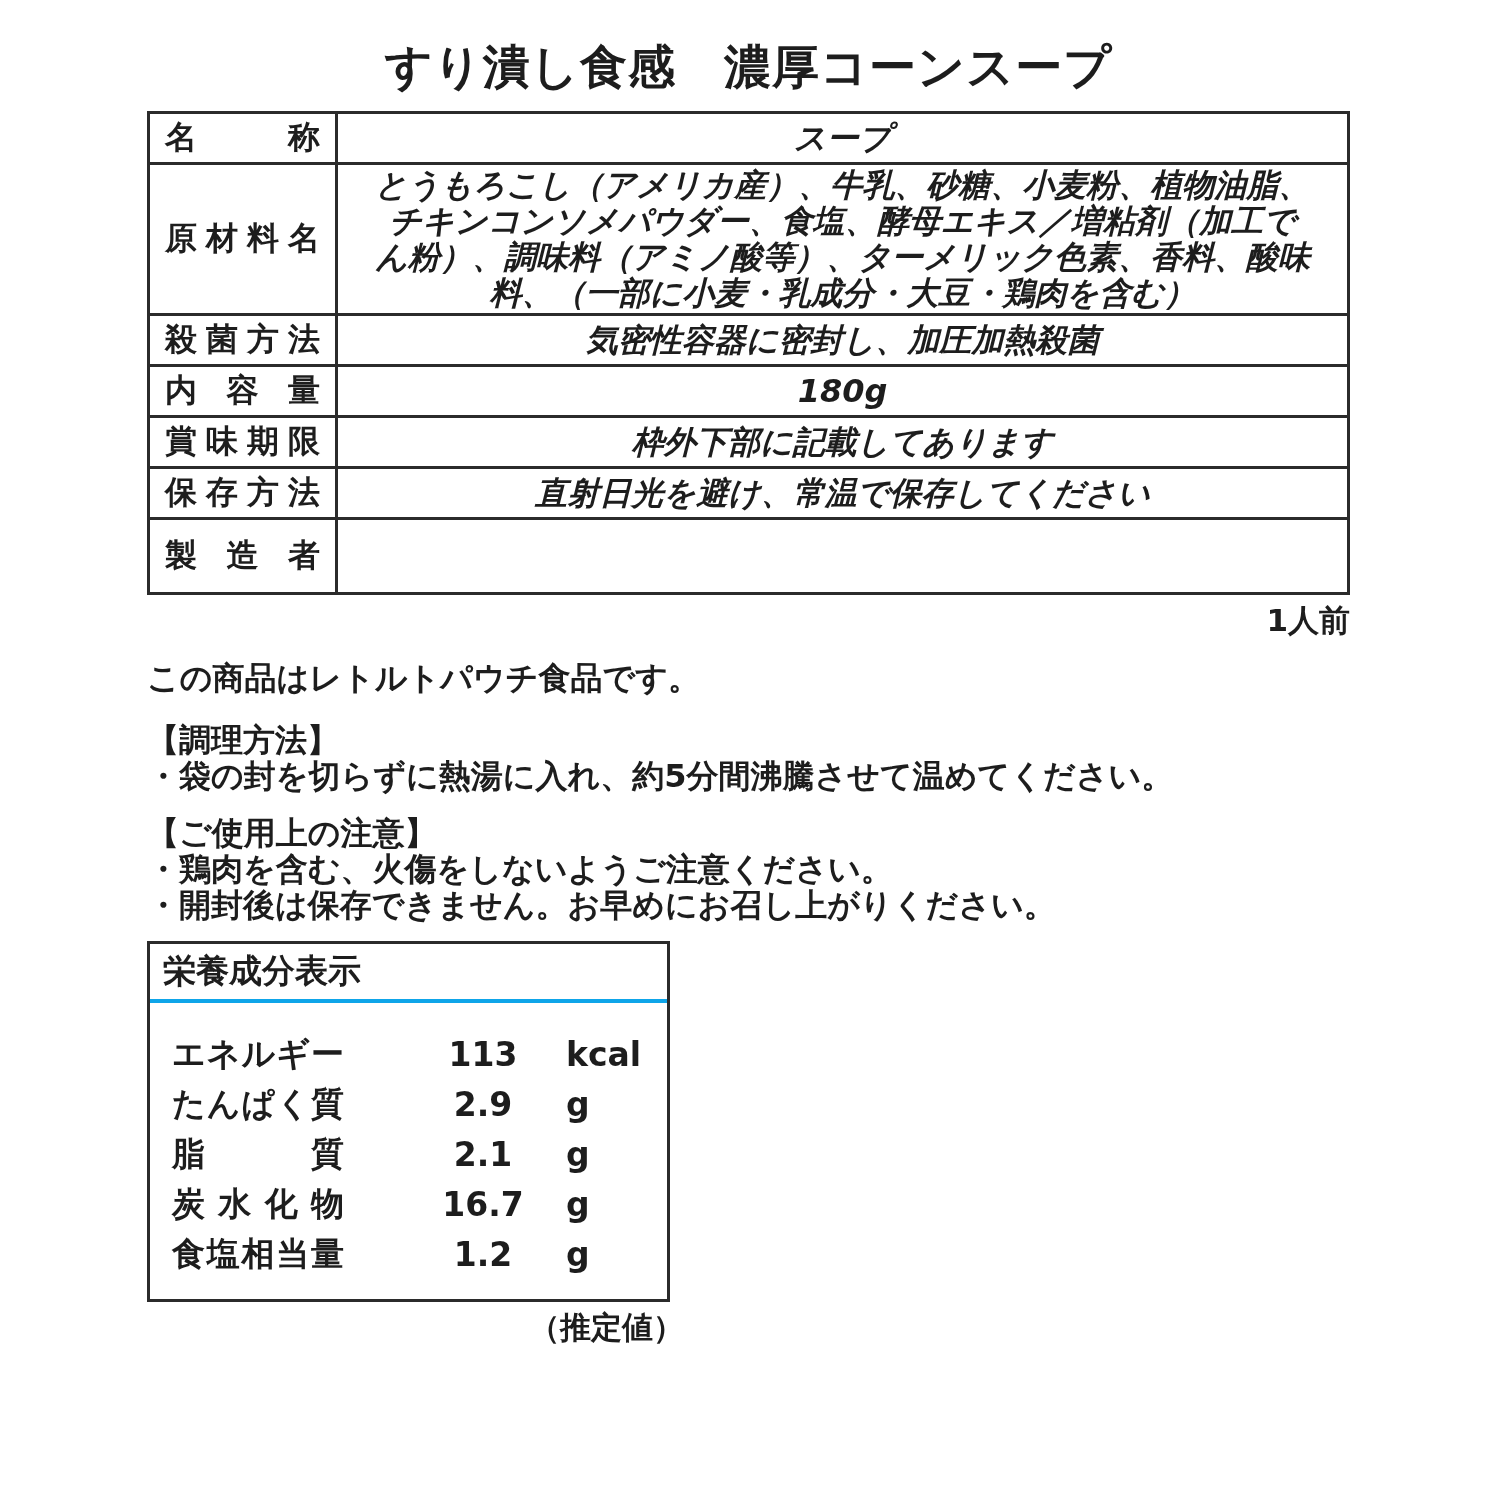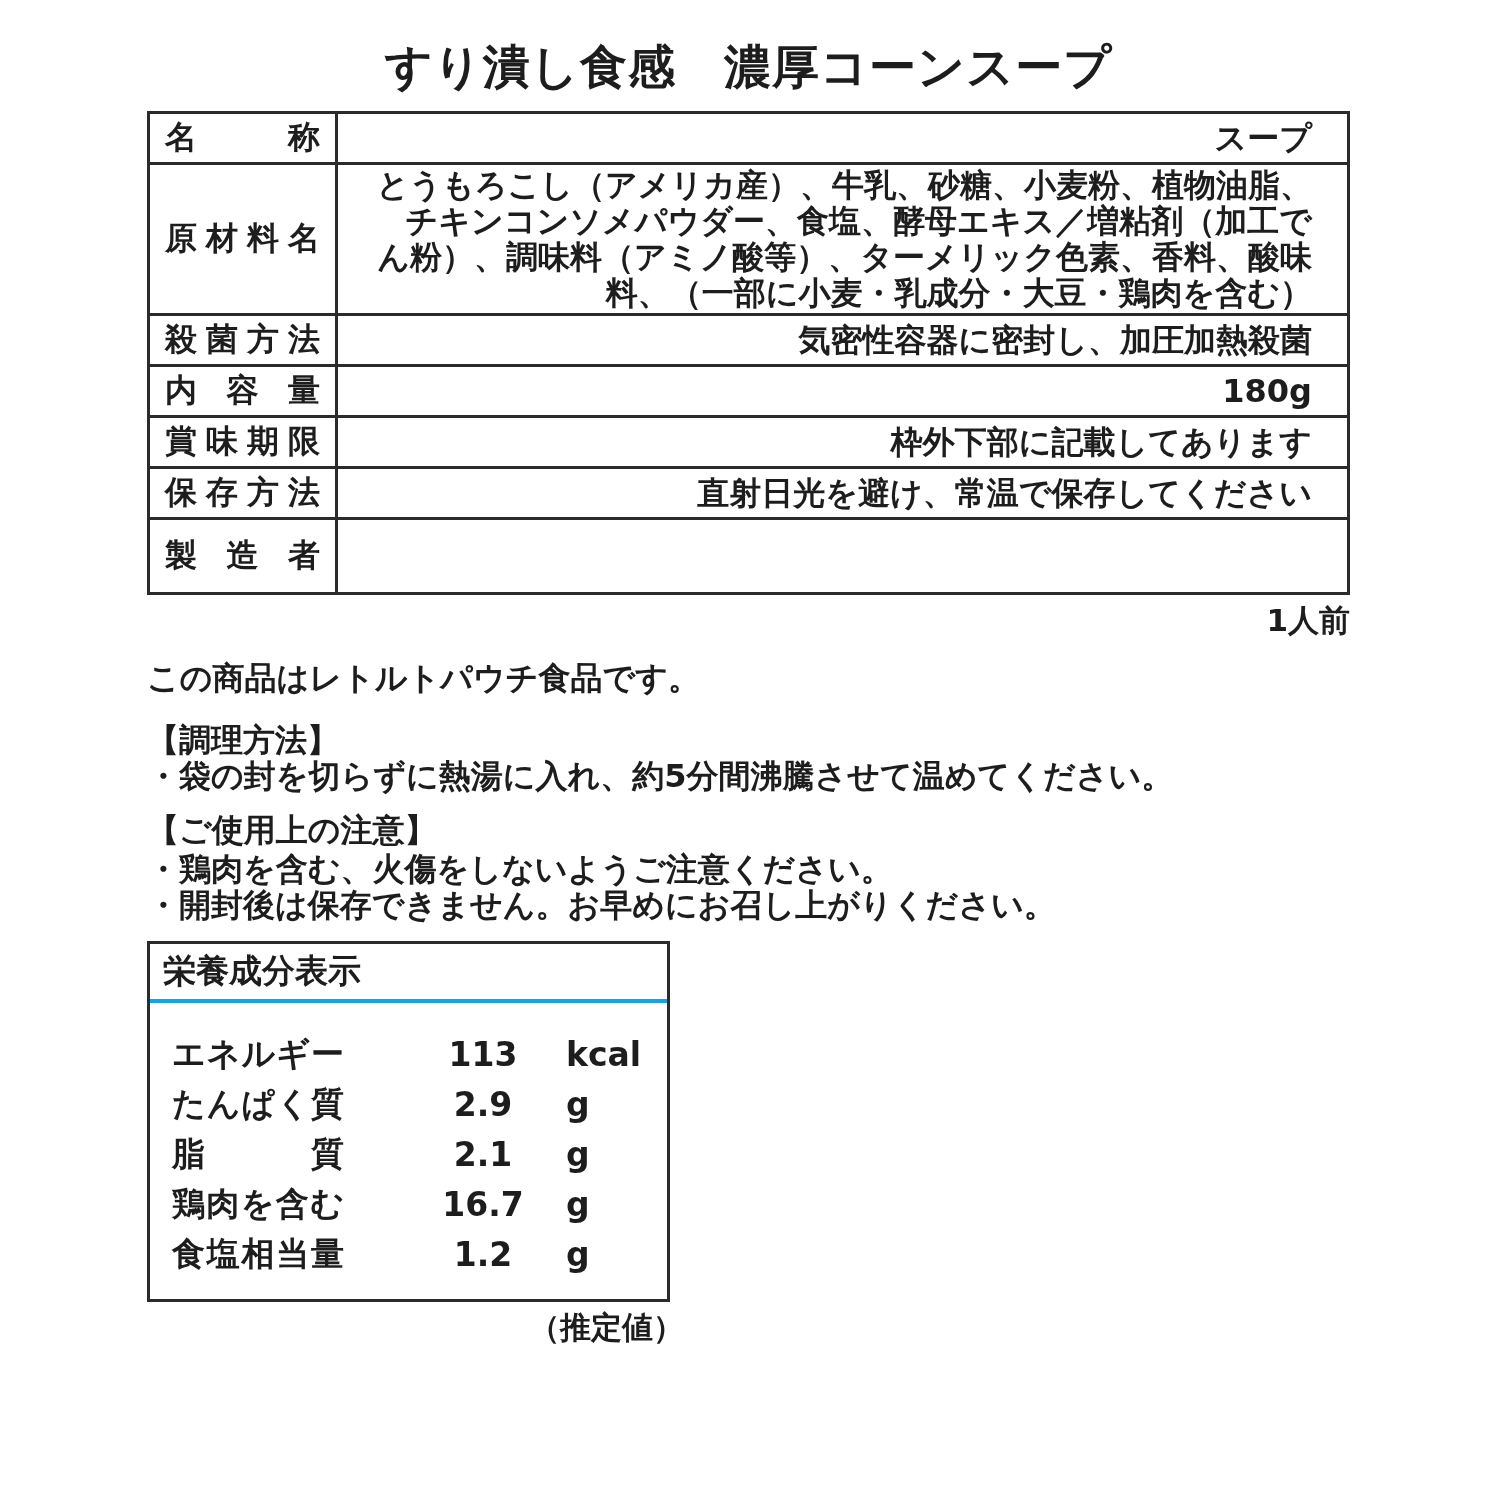--- a/index.html
+++ b/index.html
@@ -38,40 +38,41 @@
   }
   .spec th{
     padding:2px 15px;
     text-align:justify;
     text-align-last:justify;
     text-justify:inter-character;
   }
   .spec td{
     padding:2px 35px;
     line-height:36px;
-    text-align:right;
+    text-align:center;
+    font-style:italic;
   }
   .spec tr.r-std{height:51px;}
   .spec tr.r-maker{height:75px;}
   
   .serving{
     text-align:right;
     font-size:31px;
     margin-top:5px;
   }
   .retort{
     font-size:32px;
     margin-top:15px;
   }
   .sec-head{
     font-size:32px;
     margin-top:21px;
     line-height:36px;
   }
-  .sec-head.caution{font-family:Liberation Mono, monospace;}
+  .sec-head.caution{}
   .bullet{
     font-size:32px;
     line-height:36px;
     padding-left:16px;
     text-indent:-16px;
   }
   
   .ntable{
     width:523px;
     box-sizing:border-box;
@@ -186,21 +187,21 @@
         <span class="nlabel">たんぱく質</span>
         <span class="nval">2.9</span>
         <span class="nunit">g</span>
       </div>
       <div class="nrow">
         <span class="nlabel">脂質</span>
         <span class="nval">2.1</span>
         <span class="nunit">g</span>
       </div>
       <div class="nrow">
-        <span class="nlabel">鶏肉を含む</span>
+        <span class="nlabel">炭水化物</span>
         <span class="nval">16.7</span>
         <span class="nunit">g</span>
       </div>
       <div class="nrow">
         <span class="nlabel">食塩相当量</span>
         <span class="nval">1.2</span>
         <span class="nunit">g</span>
       </div>
     </div>
   </div>

